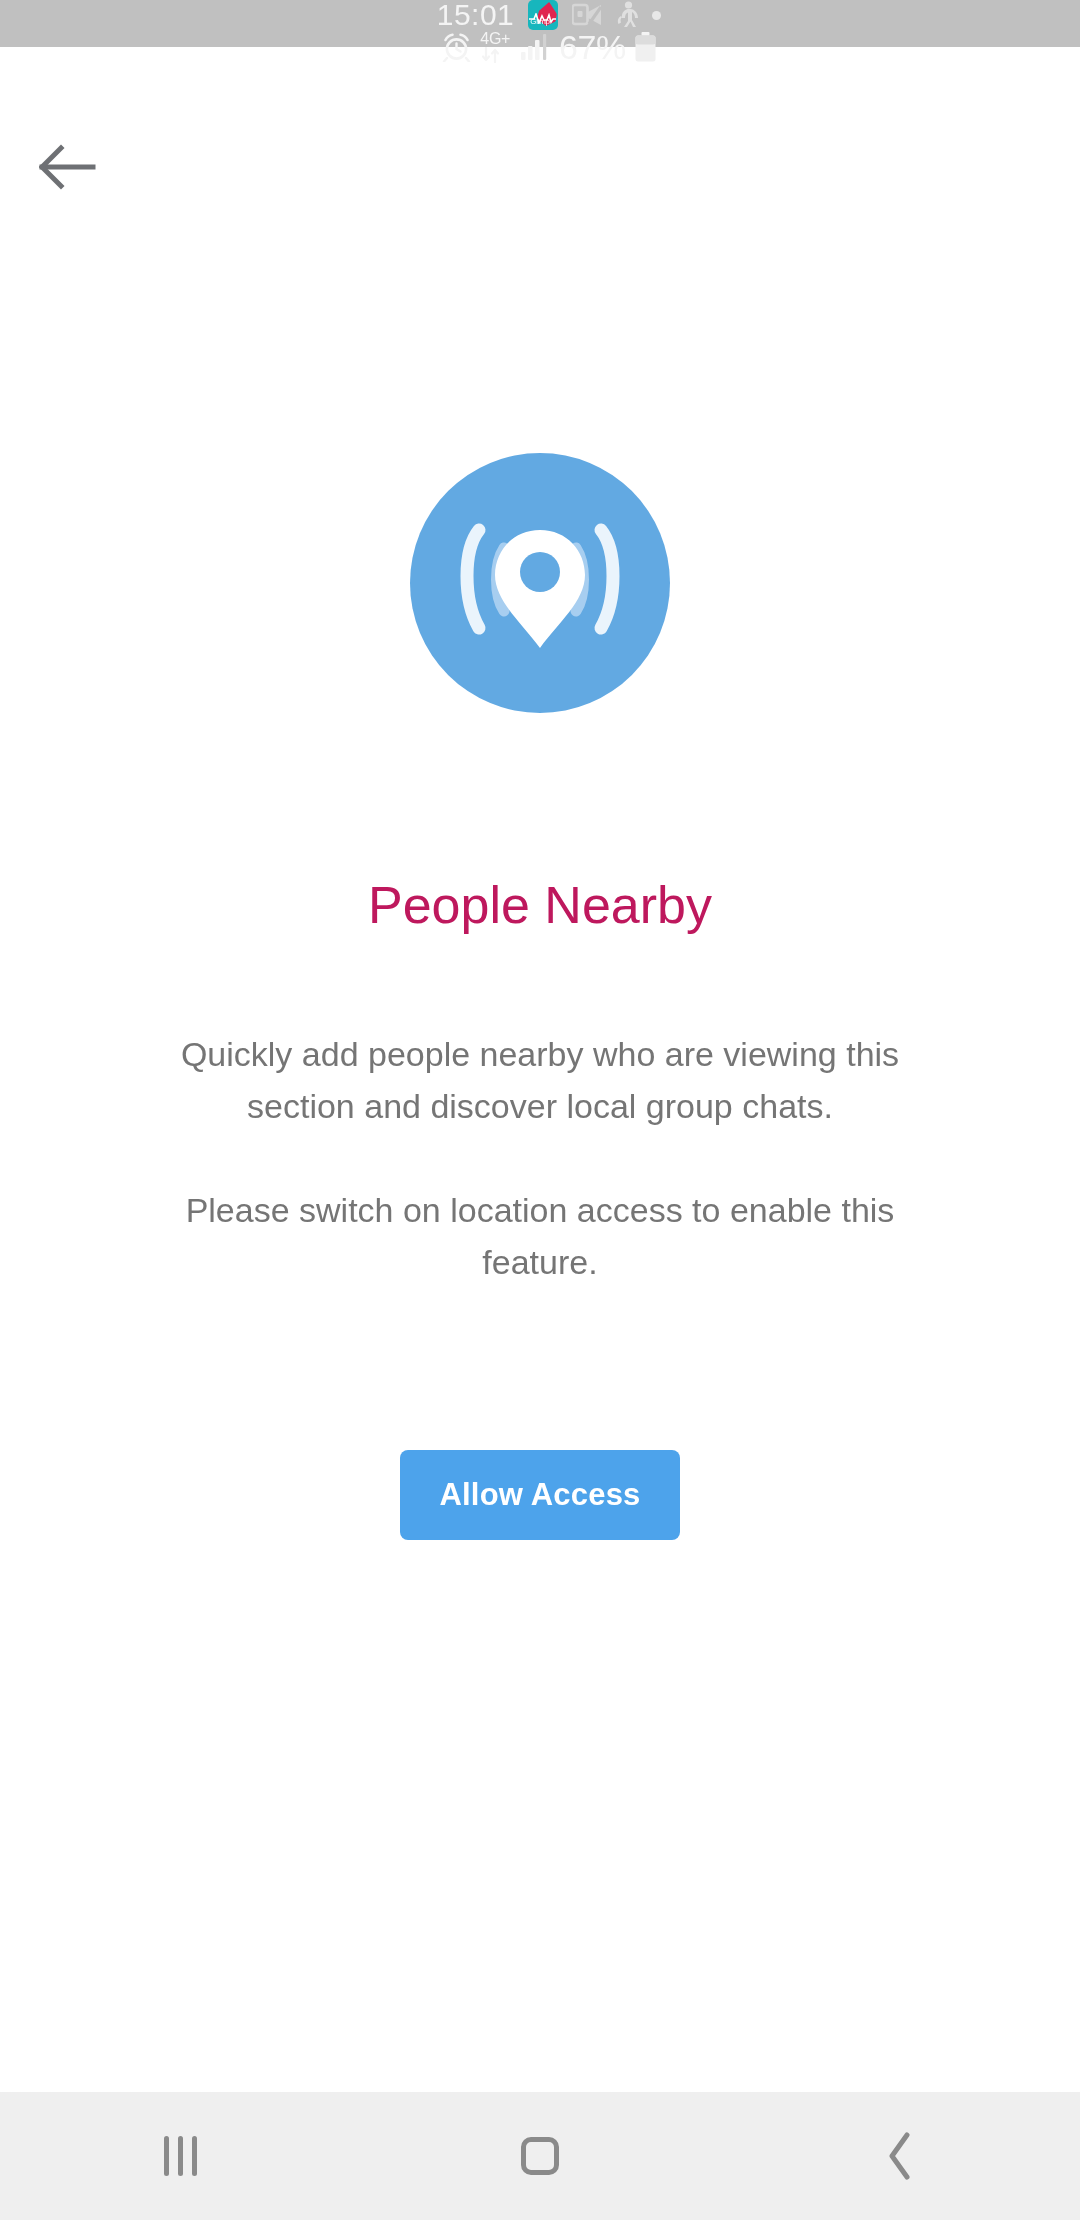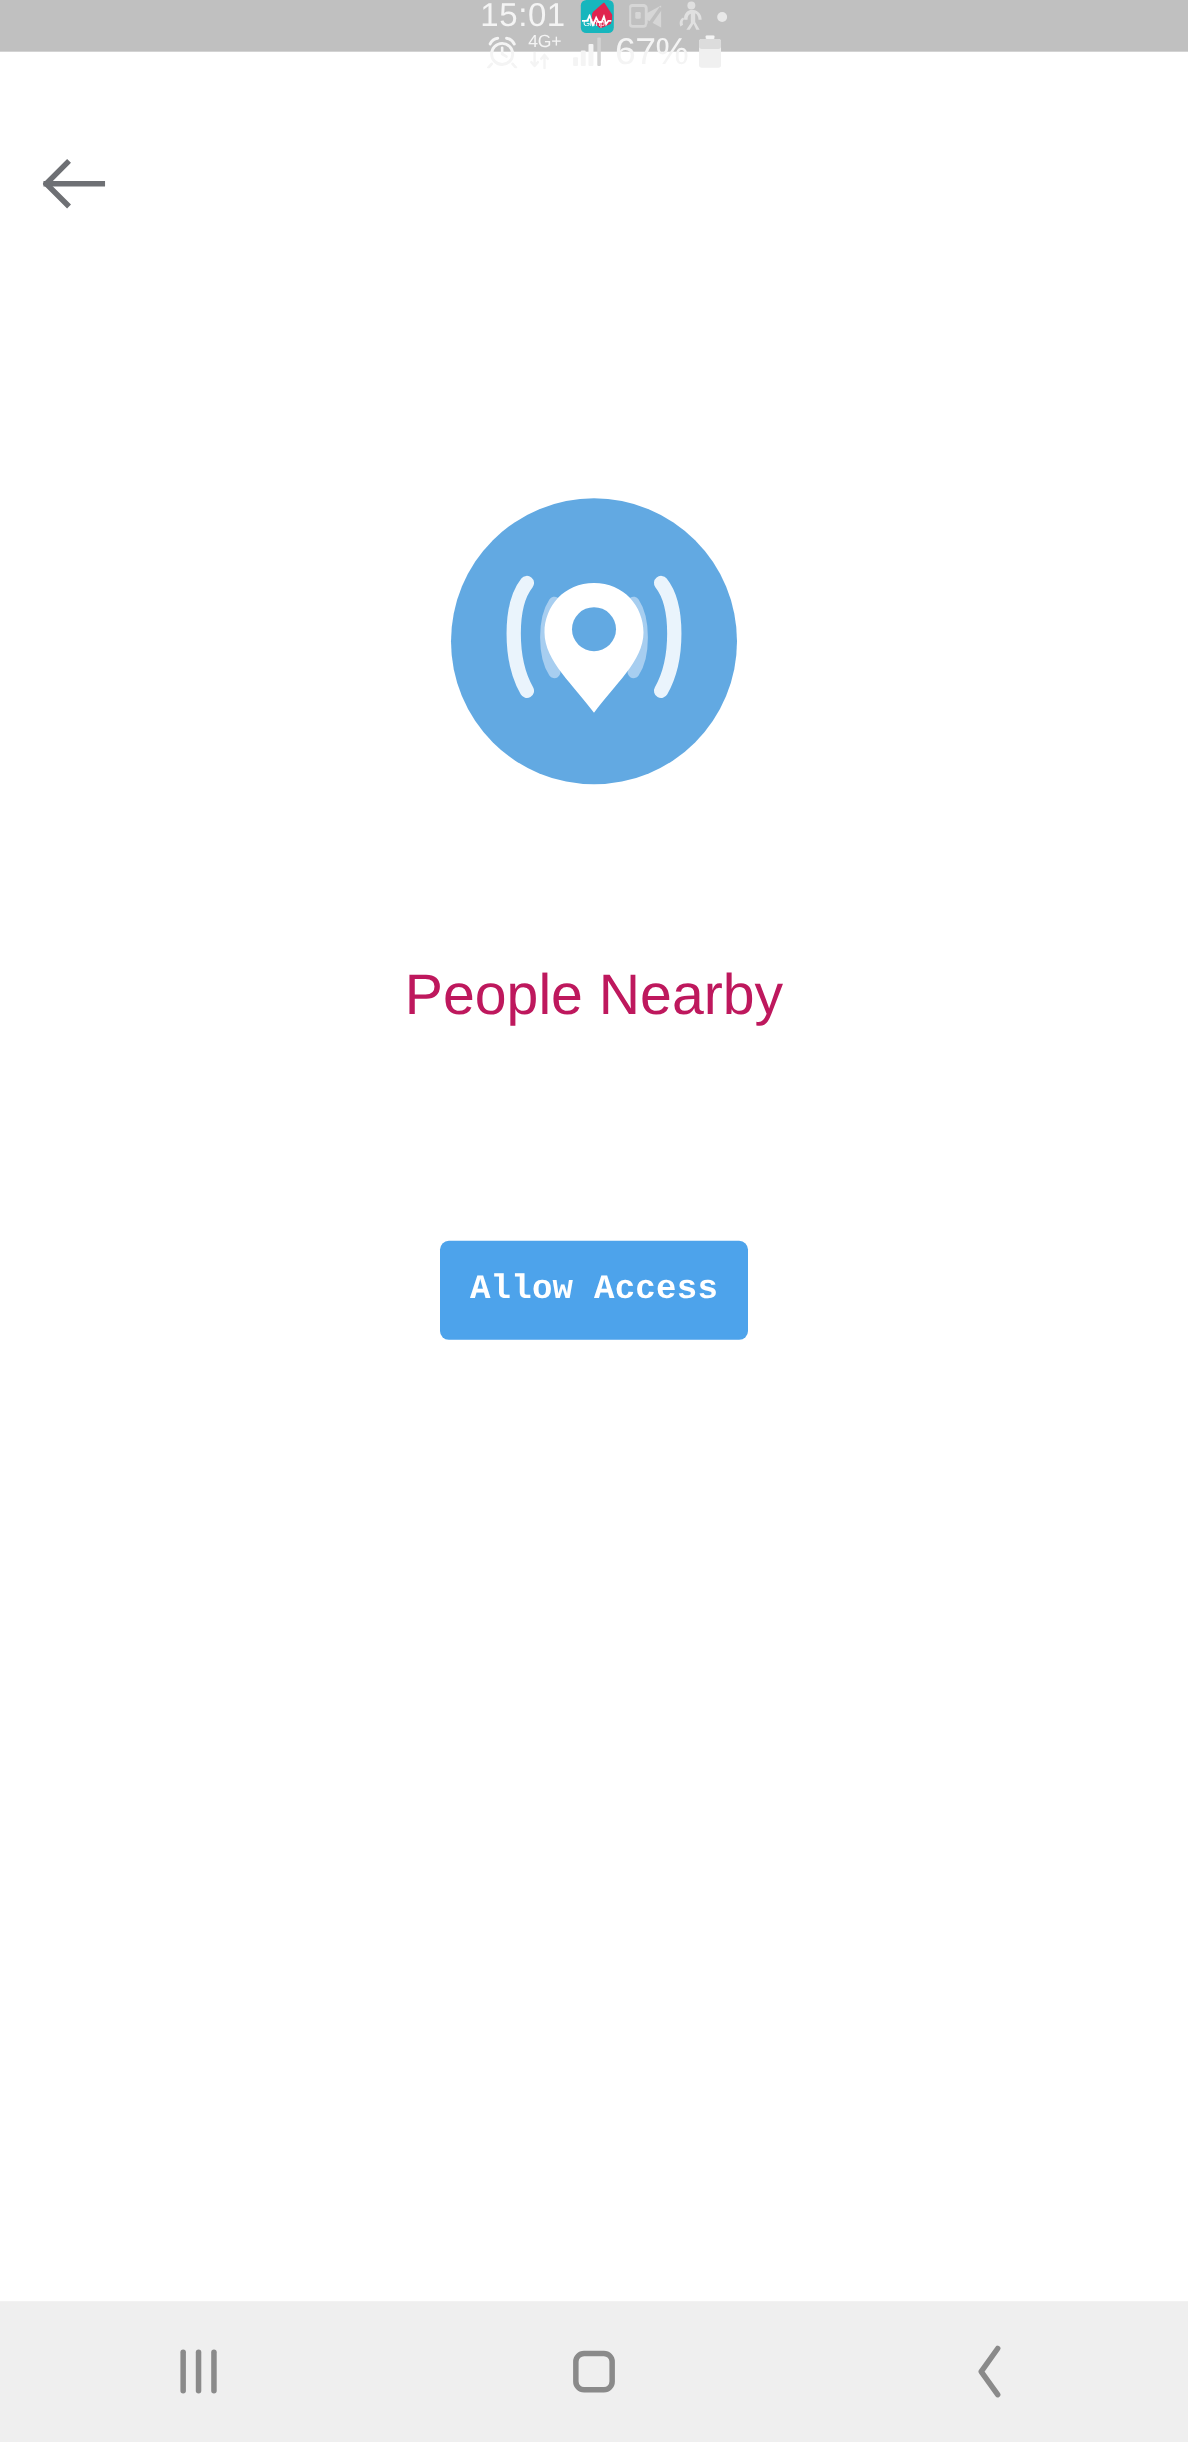--- a/index.html
+++ b/index.html
@@ -184,21 +184,21 @@
   .allow-button {
     margin-top: 162px;
     width: 280px;
     height: 90px;
     background: #4da3eb;
     border-radius: 8px;
     border: none;
     color: #ffffff;
     font-size: 31px;
     font-weight: 700;
-    font-family: Liberation Mono, monospace;
+    font-family: Liberation Sans, sans-serif;
     letter-spacing: 0.2px;
     cursor: pointer;
     display: flex;
     align-items: center;
     justify-content: center;
   }
 
   
   .nav-bar {
     position: absolute;
@@ -325,20 +325,24 @@
       <path d="M151 80 C161 95 161 128 151 143" fill="none" stroke="#a7cef0" stroke-width="11" stroke-linecap="round"></path>
 
       <path d="M115 62 C88 62 70 83 70 107 C70 133 97 155 115 180 C133 155 160 133 160 107 C160 83 142 62 115 62 Z" fill="#ffffff"></path>
 
       <circle cx="115" cy="104" r="20" fill="#62a9e2"></circle>
     </svg>
   </div>
 
   <h1 class="page-title">People Nearby</h1>
 
+  <div class="desc-block">
+    <p class="desc-para">Quickly add people nearby who are viewing this section and discover local group chats.</p>
+    <p class="desc-para">Please switch on location access to enable this feature.</p>
+  </div>
 
   <button class="allow-button">Allow Access</button>
 </div>
 
 <div class="nav-bar">
   <div class="nav-btn">
     <div class="nav-recents">
       <span></span>
         <span></span>
         <span></span>

